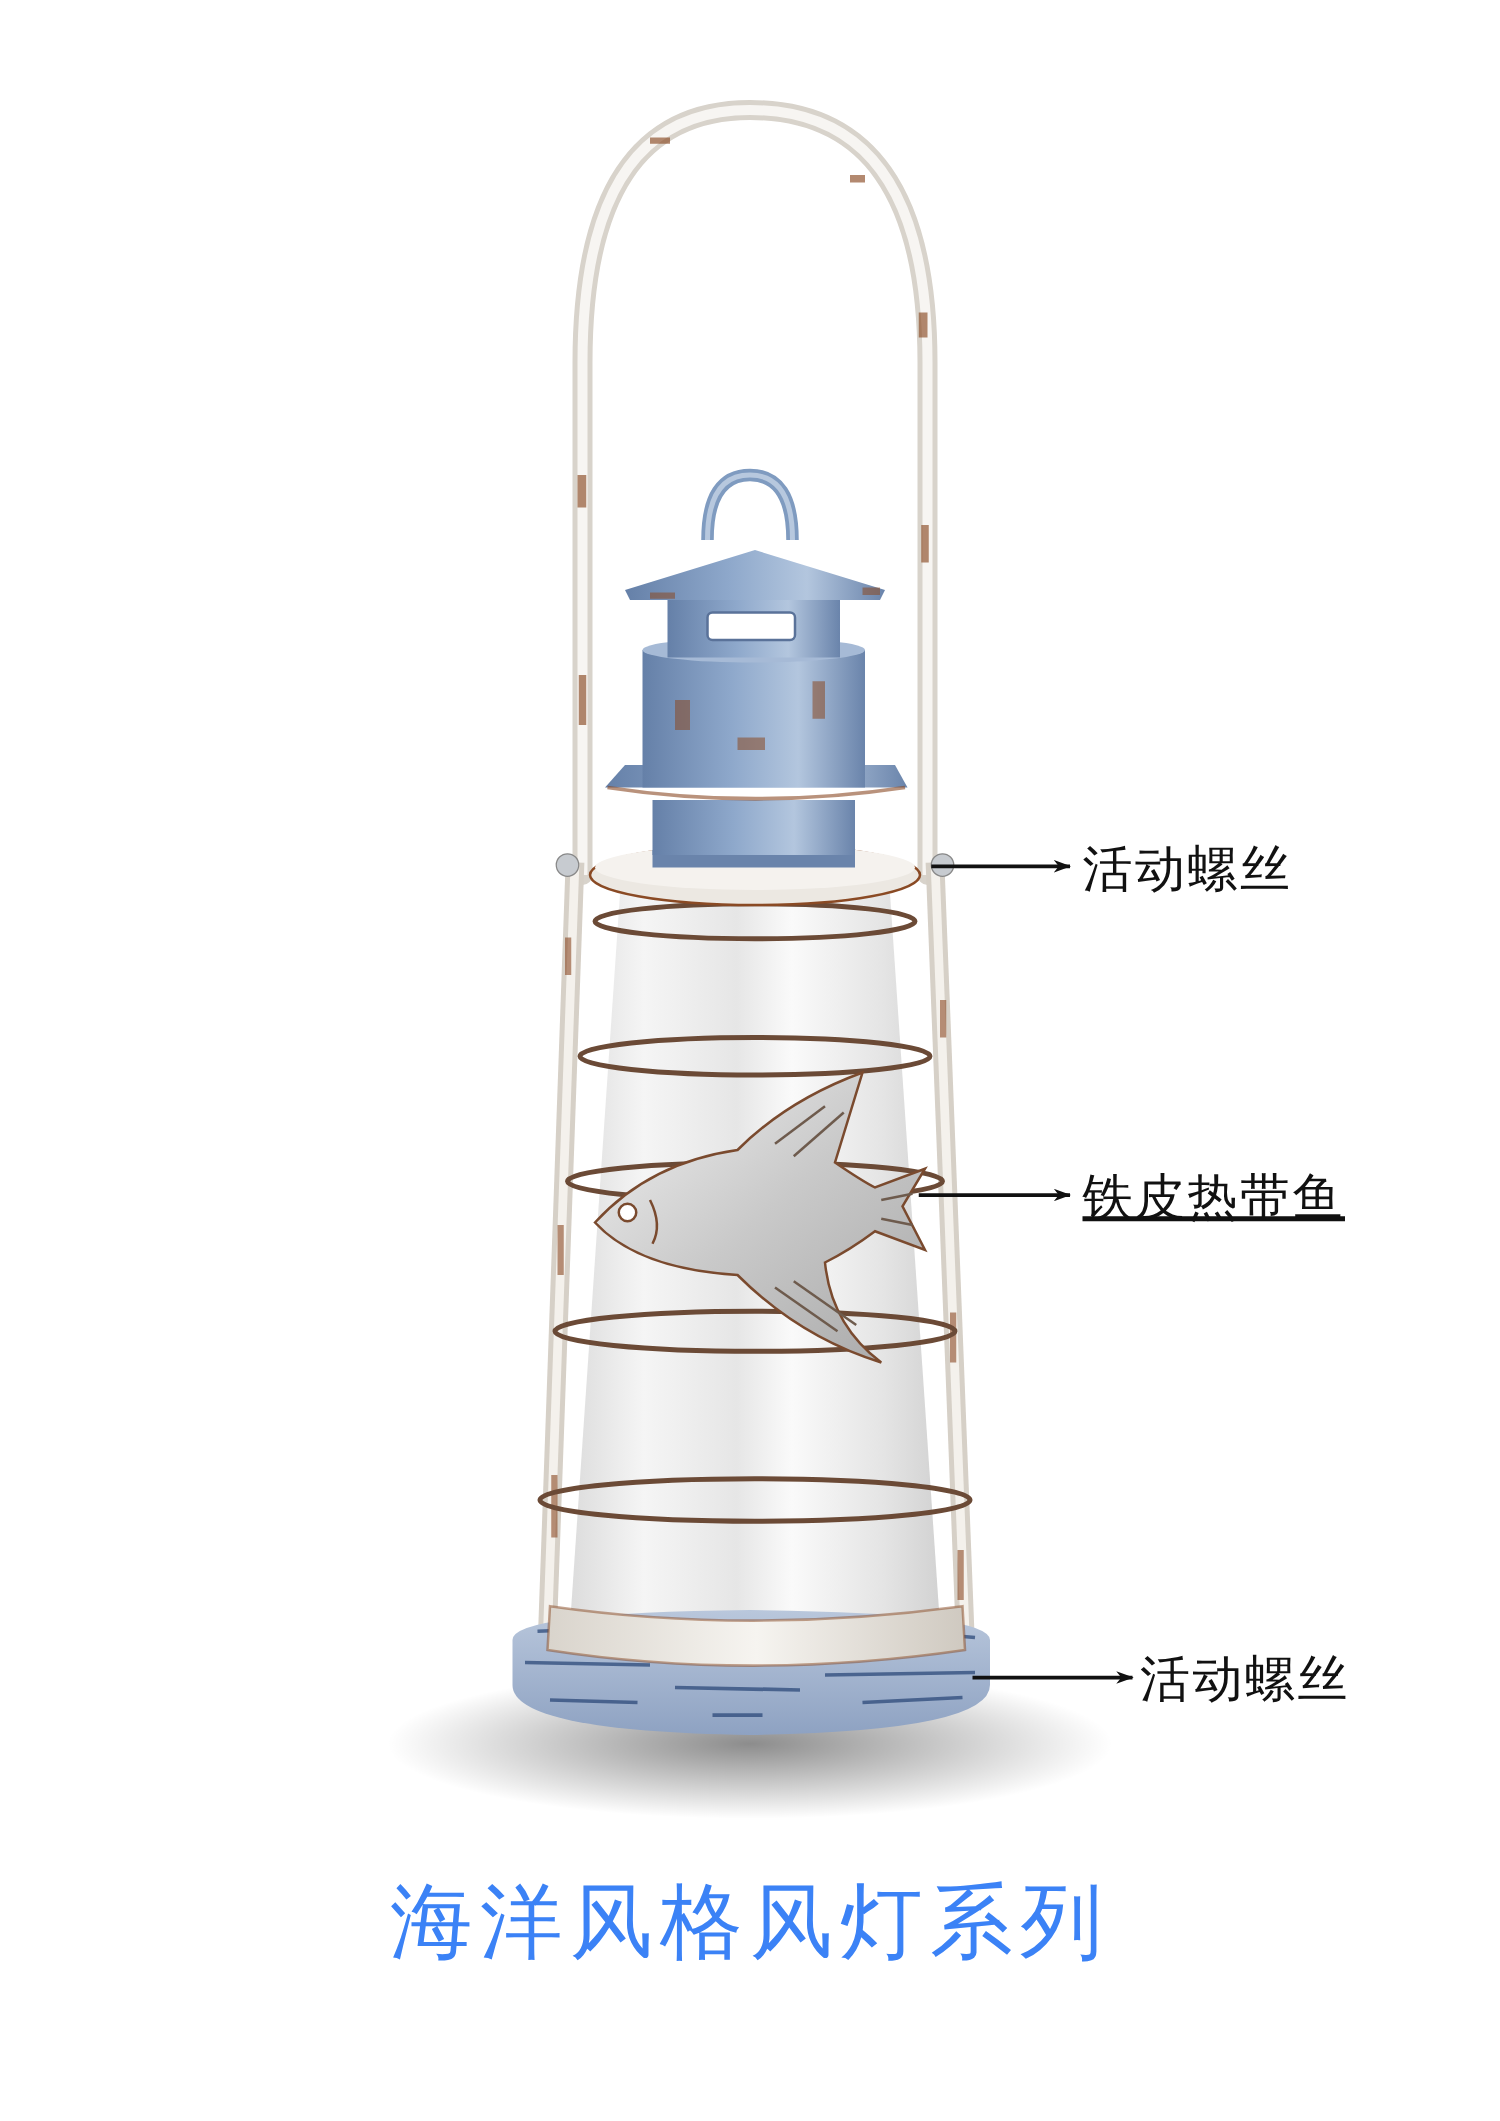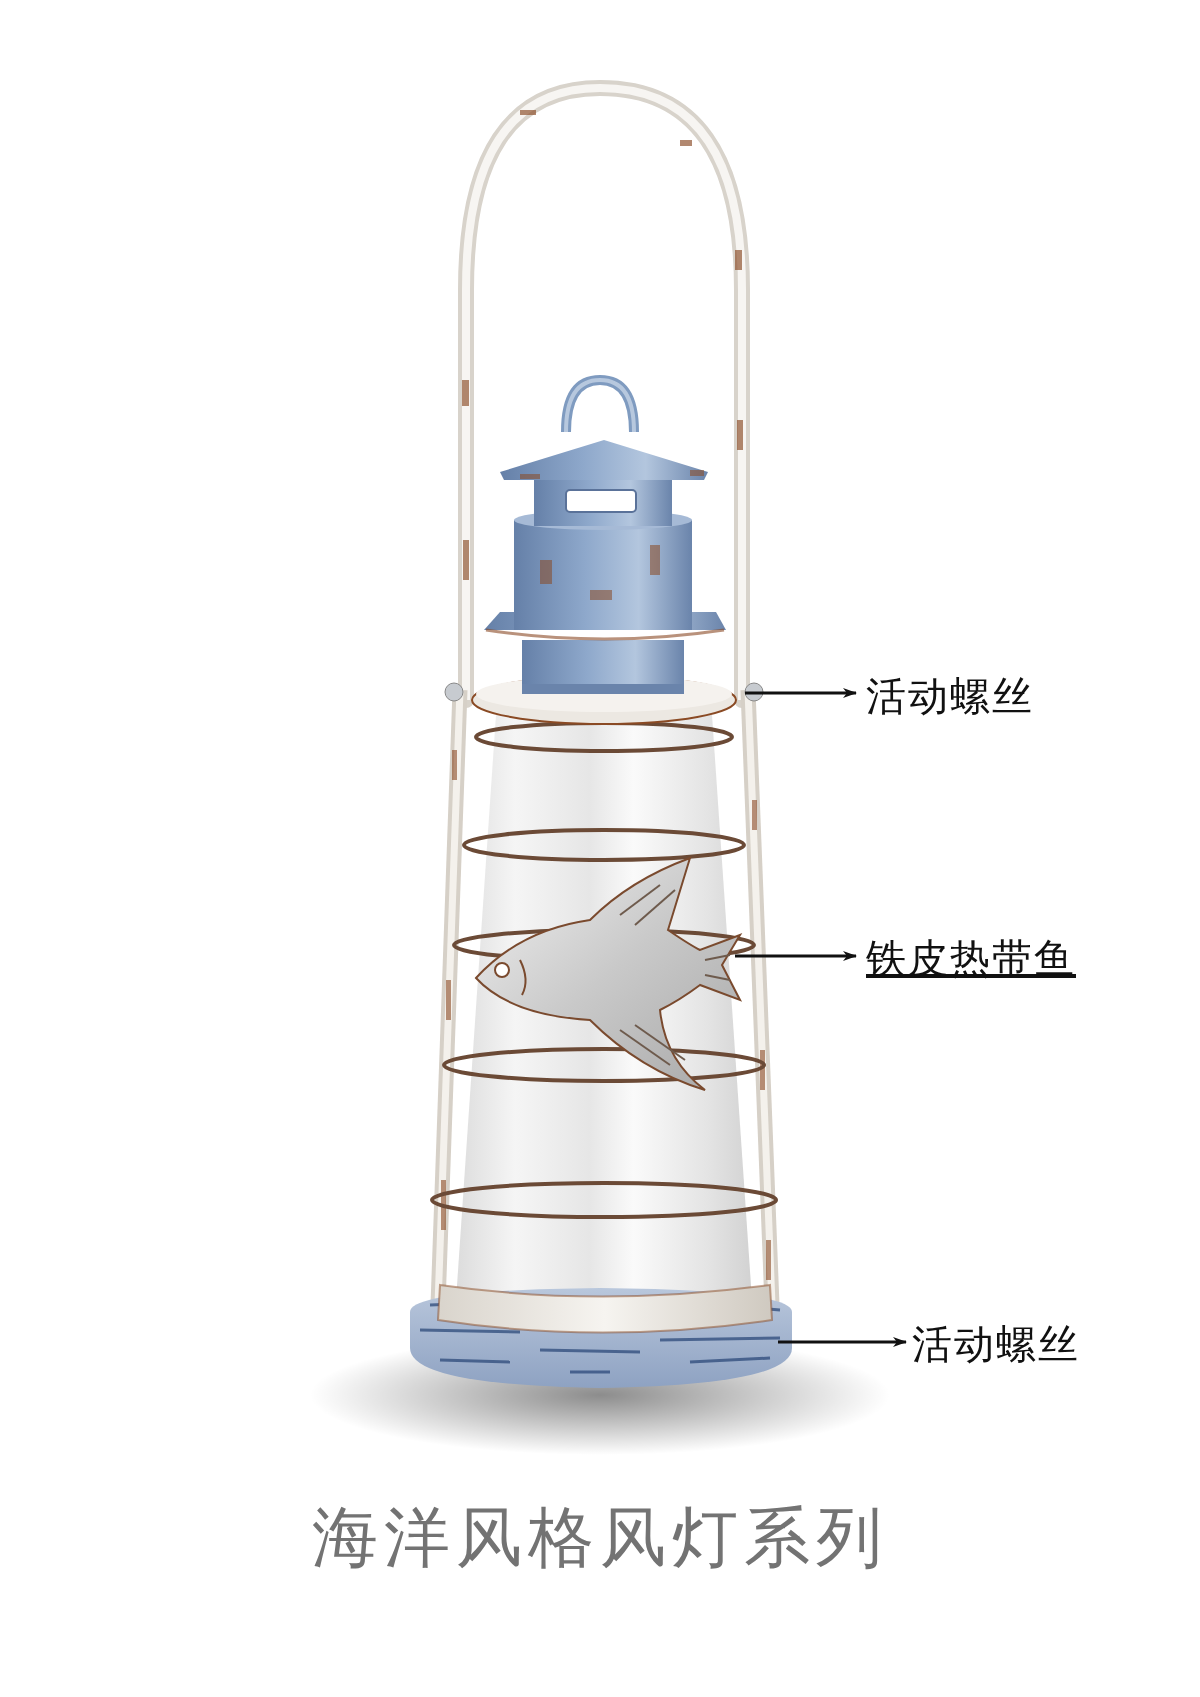--- a/index.html
+++ b/index.html
@@ -1,20 +1,20 @@
 <!DOCTYPE html>
 <html><head>
 <meta charset="utf-8">
 <style>
   html, body { margin:0; padding:0; background:#ffffff; }
   body { width:1200px; height:1697px; position:relative; overflow:hidden;
          font-family:"DejaVu Serif","Liberation Serif",serif; }
   #stage { position:absolute; left:0; top:0; width:968px; height:1697px; }
   .label { position:absolute; color:#111; font-size:40px; letter-spacing:2px; white-space:nowrap; line-height:1; }
-  .title { position:absolute; left:0; width:1200px; top:1505px; text-align:center; font-size:66px; letter-spacing:6px; color:#737373; line-height:1; }
+  .title { position:absolute; left:0; width:1200px; top:1505px; text-align:center; font-size:66px; letter-spacing:6px; color:#3b82f6; line-height:1; }
 </style>
 </head>
 <body>
 
 <div id="stage">
   <svg width="1200" height="1697" viewBox="0 0 1200 1697">
     <defs>
       <linearGradient id="metalWhite" x1="0" x2="1" y1="0" y2="0">
         <stop offset="0" stop-color="#d9d4cc"></stop>
         <stop offset="0.5" stop-color="#f6f4f0"></stop>

